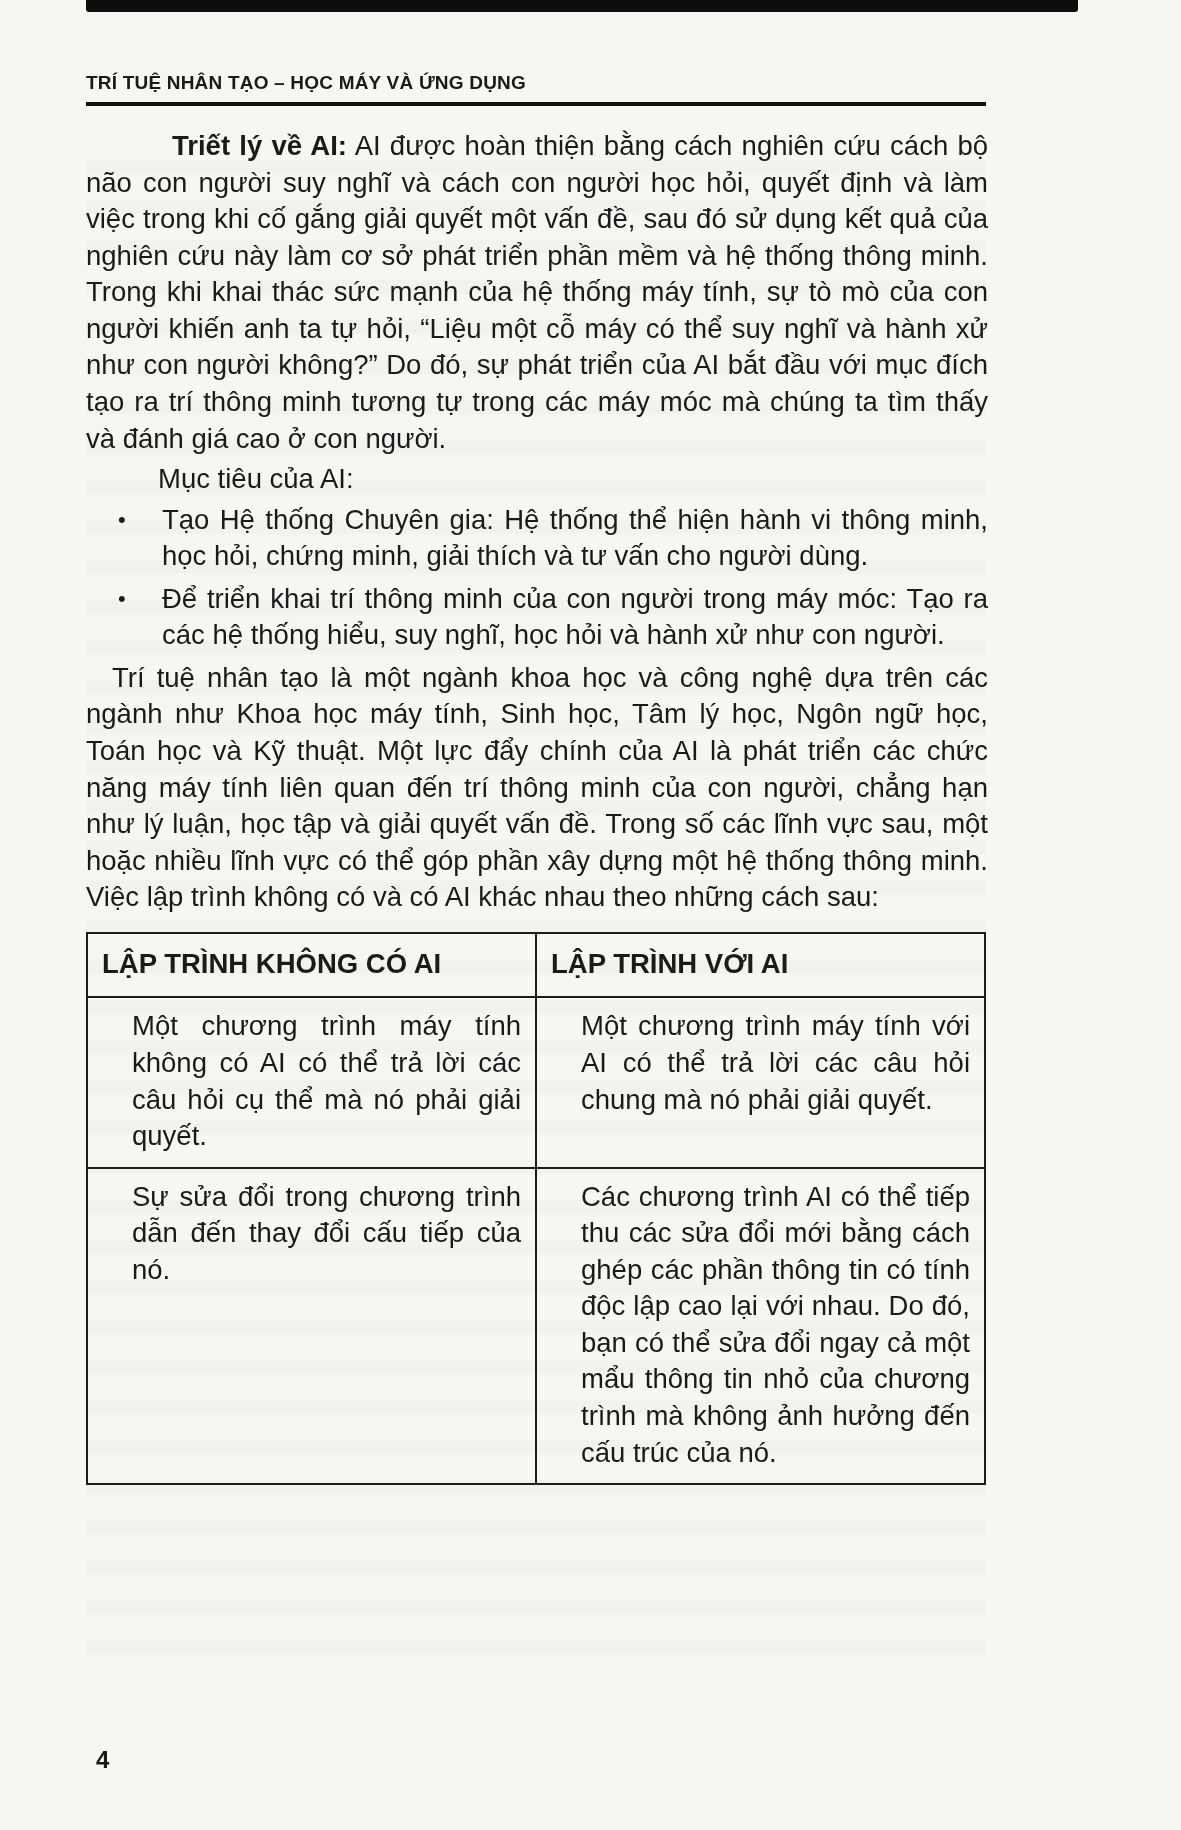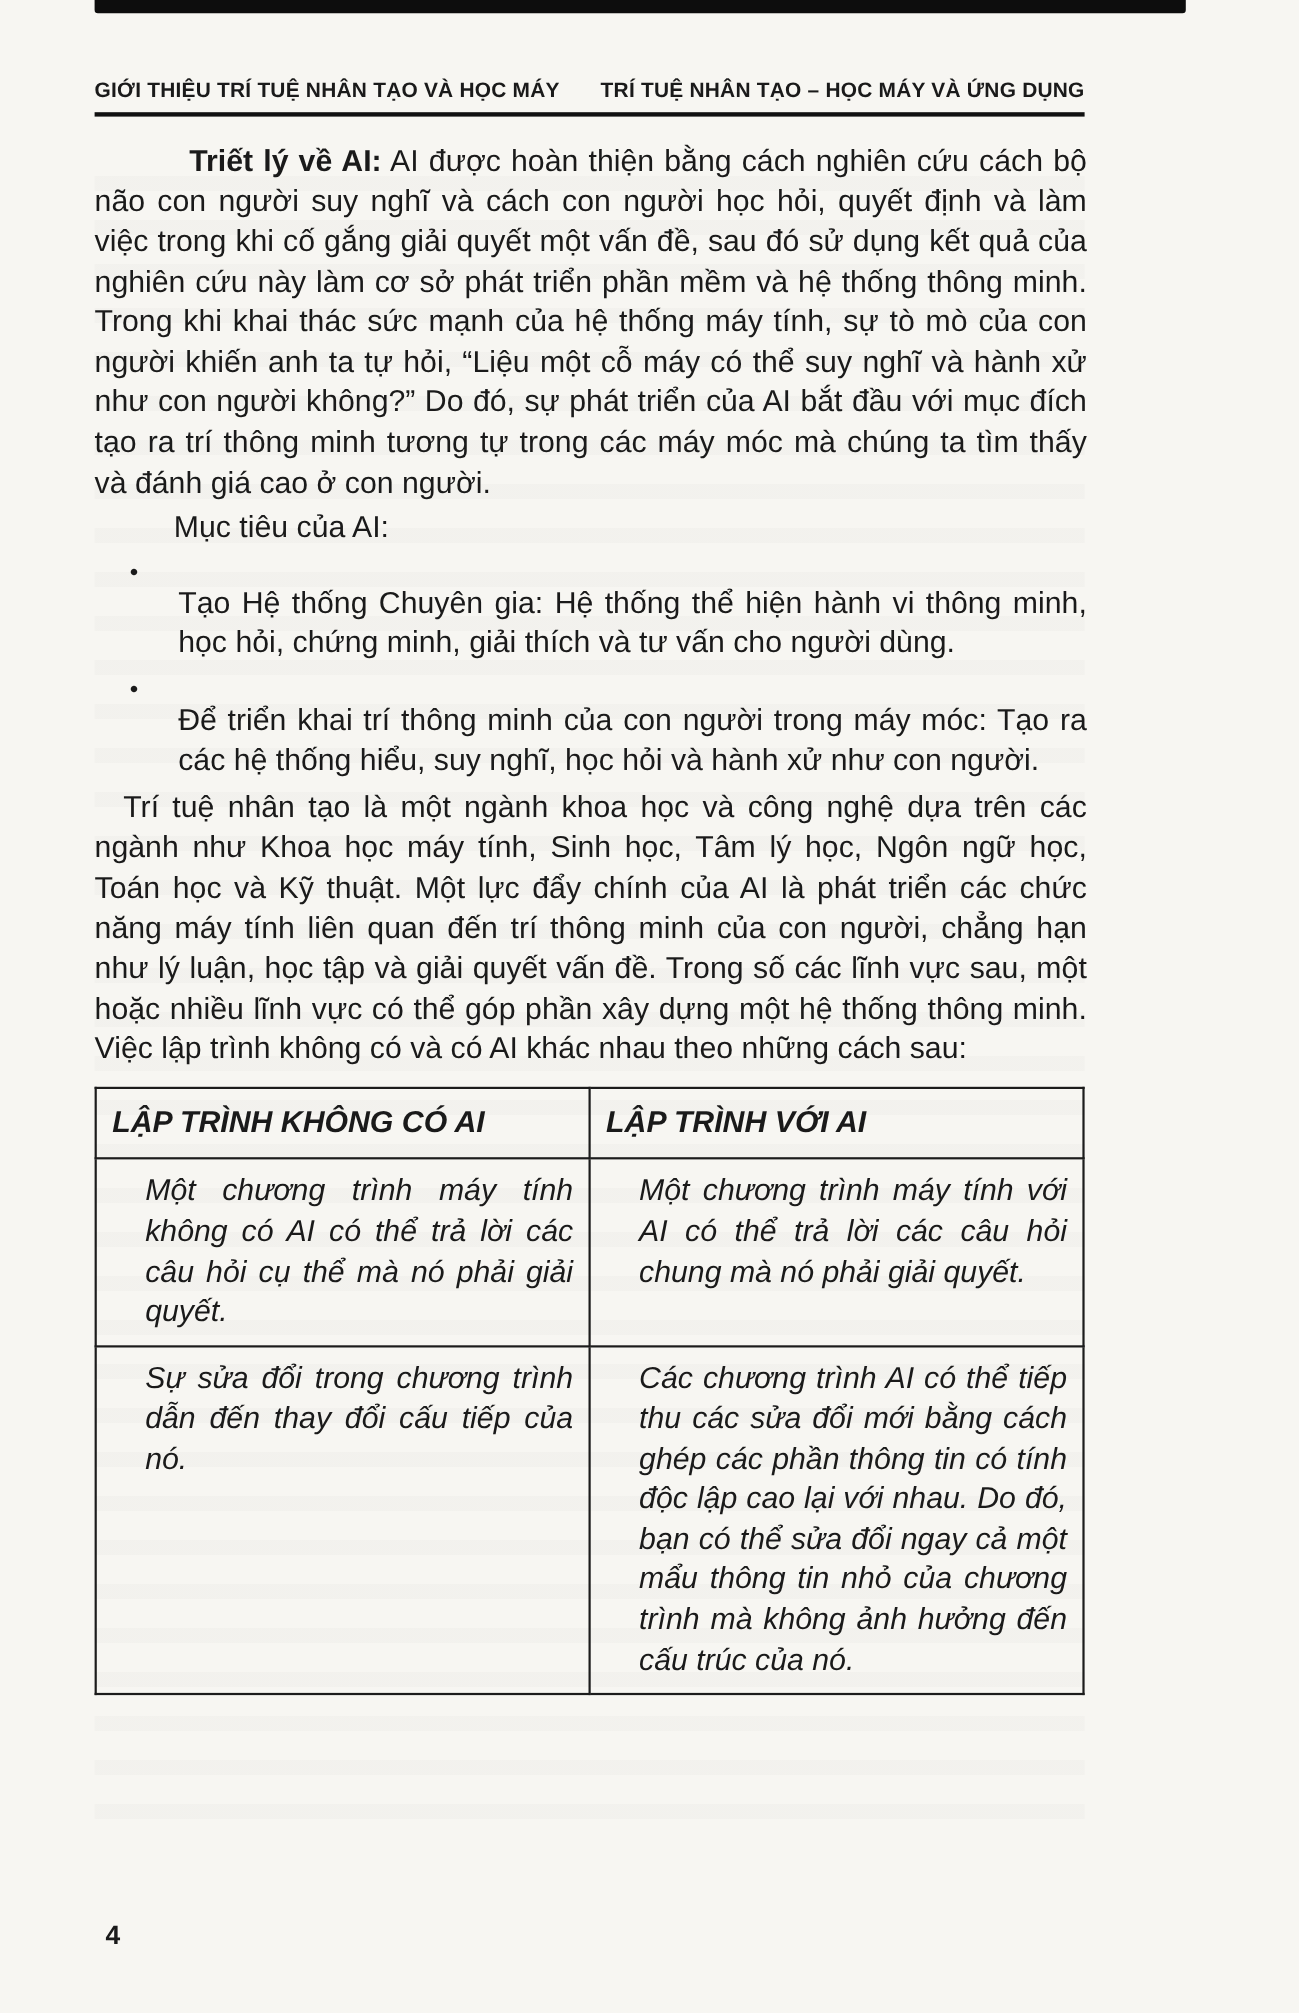--- a/index.html
+++ b/index.html
@@ -78,36 +78,34 @@
     width: 44px;
     padding-left: 32px;
     box-sizing: content-box;
     flex: 0 0 auto;
     font-size: 22px;
     line-height: 1.66;
   }
   .bullet-text {
     flex: 1 1 auto;
     text-align: justify;
-    margin-top: 28px;
   }
   table.ai-table {
     border-collapse: collapse;
     width: 900px;
     margin-top: 16px;
     font-size: 27.5px;
     line-height: 1.33;
   }
   table.ai-table th,
   table.ai-table td {
     border: 2.5px solid #1c1c1c;
     padding: 10px 14px 12px 14px;
     vertical-align: top;
     text-align: left;
-    font-style: italic;
   }
   table.ai-table th {
     font-weight: bold;
     padding-top: 12px;
     padding-bottom: 14px;
   }
   table.ai-table td {
     text-align: justify;
     padding-left: 44px;
   }
@@ -140,21 +138,20 @@
 </style>
 </head>
 <body>
 
 <div class="page">
 
   <div class="scan-strip"></div>
   <div class="bleed"></div>
 
   <div class="header">
-    <span>GIỚI THIỆU TRÍ TUỆ NHÂN TẠO VÀ HỌC MÁY</span>
     <span>TRÍ TUỆ NHÂN TẠO – HỌC MÁY VÀ ỨNG DỤNG</span>
   </div>
 
   <div class="content">
 
     <p class="body-para indent-big"><span class="bold">Triết lý về AI:</span><span>  AI được hoàn thiện bằng cách nghiên cứu cách bộ não con người suy nghĩ và cách con người học hỏi, quyết định và làm việc trong khi cố gắng giải quyết một vấn đề, sau đó sử dụng kết quả của nghiên cứu này làm cơ sở phát triển phần mềm và hệ thống thông minh. Trong khi khai thác sức mạnh của hệ thống máy tính, sự tò mò của con người khiến anh ta tự hỏi, “Liệu một cỗ máy có thể suy nghĩ và hành xử như con người không?” Do đó, sự phát triển của AI bắt đầu với mục đích tạo ra trí thông minh tương tự trong các máy móc mà chúng ta tìm thấy và đánh giá cao ở con người.</span></p>
 
     <div class="subheading">Mục tiêu của AI:</div>
 
     <div class="bullet-list">

